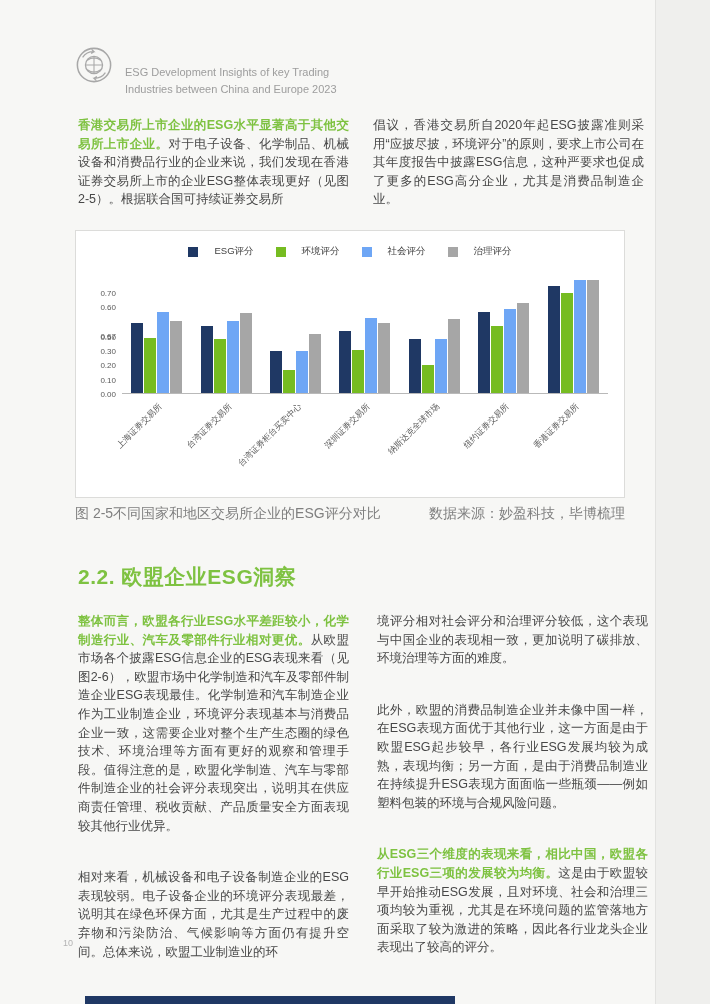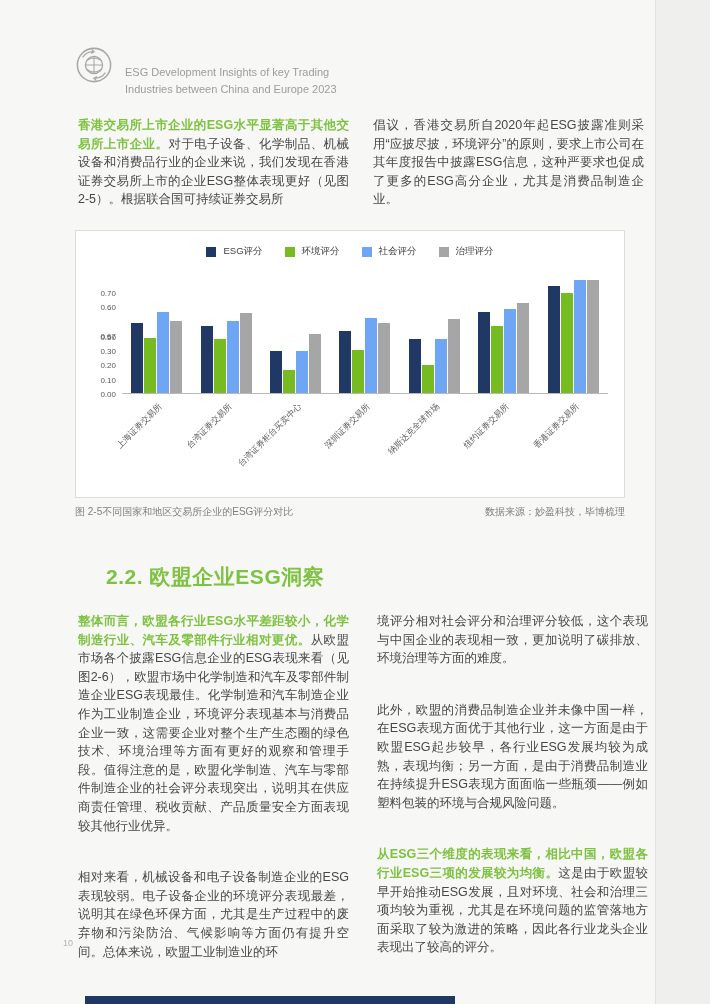--- a/index.html
+++ b/index.html
@@ -27,45 +27,45 @@
   p.para { font-size:12.5px; line-height:18.6px; text-align:justify; color:#474747; }
   p.para + p.para { margin-top:33px; }
   .lead { color:#7ec241; font-weight:bold; }
   
   .chart-panel {
     position:absolute; top:230px; left:75px;
     width:550px; height:268px;
     background:#ffffff; border:1px solid #dcdcda;
   }
   .legend { display:flex; justify-content:center; gap:22px; margin-top:14px; font-size:9.5px; color:#404040; }
-  .legend-item { display:flex; align-items:center; gap:7px; }
+  .legend-item { display:flex; align-items:center; gap:16px; }
   .legend-swatch { width:10px; height:10px; display:inline-block; }
   .plot { position:absolute; top:47px; left:14px; right:16px; display:flex; }
   .y-axis { position:relative; width:32px; height:116px; }
   .y-tick { position:absolute; right:6px; transform:translateY(-50%); font-size:8px; color:#595959; }
   .bars-area { flex:1; height:116px; border-bottom:1px solid #b9b9b9; display:flex; align-items:flex-end; }
   .bar-group { flex:1; display:flex; justify-content:center; align-items:flex-end; gap:1px; height:100%; }
   .bar { width:12px; }
   .x-labels { position:absolute; top:164px; left:46px; right:16px; display:flex; height:96px; }
   .x-label-cell { flex:1; position:relative; }
   .x-label-cell span {
     position:absolute; right:50%; top:6px;
     transform:rotate(-45deg); transform-origin:100% 0;
     white-space:nowrap; font-size:8.5px; color:#595959;
   }
   
   .caption-row {
     position:absolute; top:505px; left:75px; width:550px;
     display:flex; justify-content:space-between;
-    font-size:10px; color:#7f7f7f;
+    font-size:14px; color:#7f7f7f;
   }
   
   .section-heading {
     position:absolute; top:563px; left:78px;
-    font-size:21px; font-weight:bold; color:#7ec241; letter-spacing:0.5px;margin-left:28px;
+    font-size:21px; font-weight:bold; color:#7ec241; letter-spacing:0.5px;
   }
   .body-cols { top:612px; }
   
   .page-number { position:absolute; top:938px; left:63px; font-size:9px; color:#b3b3b3; }
   .footer-bar { position:absolute; bottom:0; left:85px; width:370px; height:8px; background:#1f3864; }
 </style>
 </head>
 <body>
 
 <div class="page">

